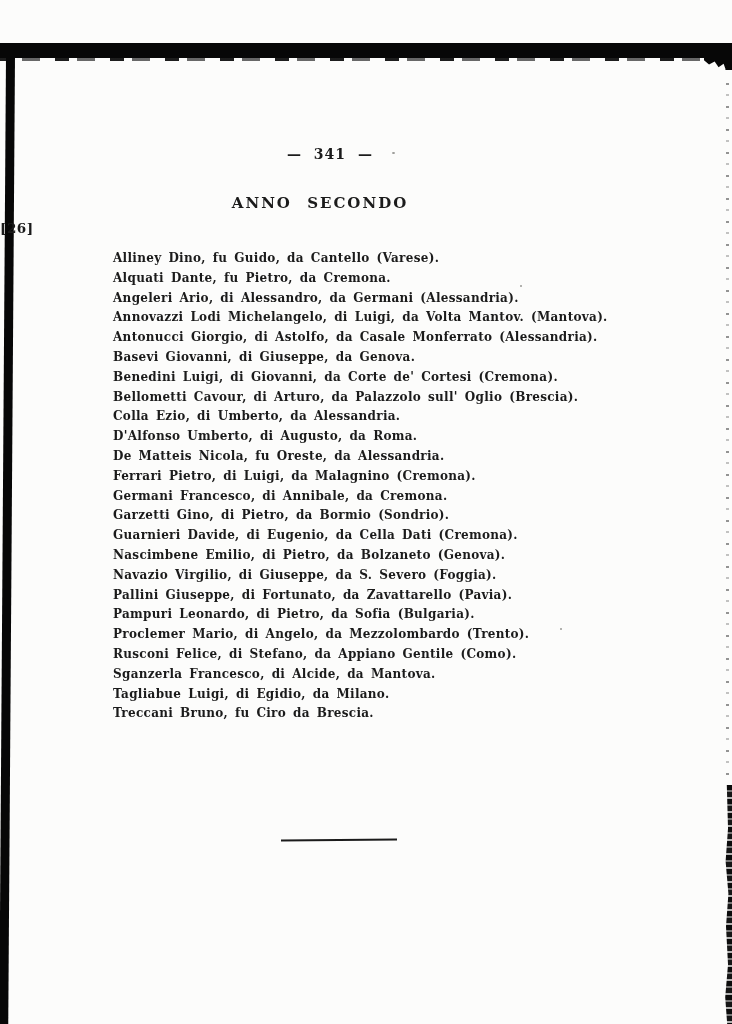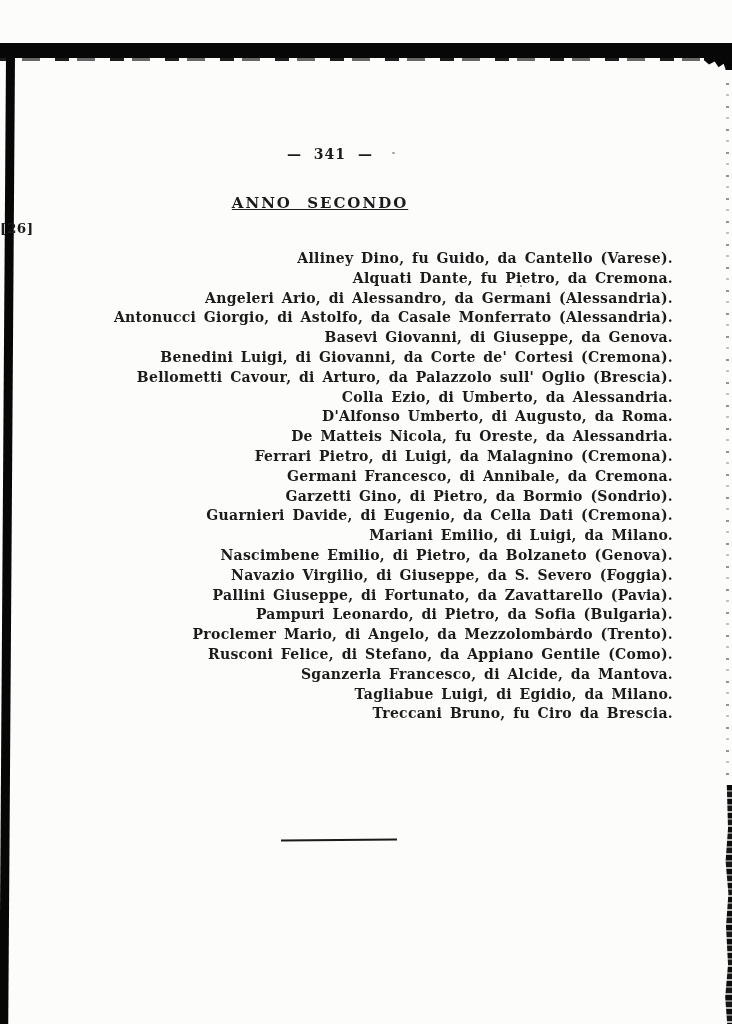--- a/index.html
+++ b/index.html
@@ -70,38 +70,36 @@
     position:absolute;top:103px;left:0;width:660px;
     text-align:center;
     font-size:14px;font-weight:bold;letter-spacing:1px;
     word-spacing:6px;
   }
   .heading{
     position:absolute;top:151px;left:0;width:640px;
     text-align:center;
     font-size:15px;font-weight:bold;letter-spacing:2px;
     word-spacing:8px;
-    text-decoration:underline;
   }
   .subheading{
     position:absolute;top:177px;left:0;width:668px;
     text-align:left;
     font-size:13.5px;font-weight:bold;letter-spacing:.5px;
   }
   .entries{
     position:absolute;top:206px;left:113px;width:560px;
   }
   .entry{
-    font-size:14px;
+    font-size:12px;
     line-height:19.8px;
     font-weight:600;
     letter-spacing:.3px;
     word-spacing:2.5px;
     white-space:nowrap;
-    text-align:right;
   }
   .rule{
     position:absolute;top:796px;left:281px;width:116px;height:2px;
     background:var(--ink);
     transform:rotate(-0.6deg);
   }
 </style>
 </head>
 <body>
 
@@ -117,32 +115,32 @@
   <div class="speck s3"></div>
 
   <div class="page-number">— 341 —</div>
   <h1 class="heading">ANNO SECONDO</h1>
   <div class="subheading">[26]</div>
 
   <div class="entries">
       <div class="entry">Alliney Dino, fu Guido, da Cantello (Varese).</div>
       <div class="entry">Alquati Dante, fu Pietro, da Cremona.</div>
       <div class="entry">Angeleri Ario, di Alessandro, da Germani (Alessandria).</div>
+      <div class="entry">Annovazzi Lodi Michelangelo, di Luigi, da Volta Mantov. (Mantova).</div>
       <div class="entry">Antonucci Giorgio, di Astolfo, da Casale Monferrato (Alessandria).</div>
       <div class="entry">Basevi Giovanni, di Giuseppe, da Genova.</div>
       <div class="entry">Benedini Luigi, di Giovanni, da Corte de' Cortesi (Cremona).</div>
       <div class="entry">Bellometti Cavour, di Arturo, da Palazzolo sull' Oglio (Brescia).</div>
       <div class="entry">Colla Ezio, di Umberto, da Alessandria.</div>
       <div class="entry">D'Alfonso Umberto, di Augusto, da Roma.</div>
       <div class="entry">De Matteis Nicola, fu Oreste, da Alessandria.</div>
       <div class="entry">Ferrari Pietro, di Luigi, da Malagnino (Cremona).</div>
       <div class="entry">Germani Francesco, di Annibale, da Cremona.</div>
       <div class="entry">Garzetti Gino, di Pietro, da Bormio (Sondrio).</div>
       <div class="entry">Guarnieri Davide, di Eugenio, da Cella Dati (Cremona).</div>
-      <div class="entry">Mariani Emilio, di Luigi, da Milano.</div>
       <div class="entry">Nascimbene Emilio, di Pietro, da Bolzaneto (Genova).</div>
       <div class="entry">Navazio Virgilio, di Giuseppe, da S. Severo (Foggia).</div>
       <div class="entry">Pallini Giuseppe, di Fortunato, da Zavattarello (Pavia).</div>
       <div class="entry">Pampuri Leonardo, di Pietro, da Sofia (Bulgaria).</div>
       <div class="entry">Proclemer Mario, di Angelo, da Mezzolombardo (Trento).</div>
       <div class="entry">Rusconi Felice, di Stefano, da Appiano Gentile (Como).</div>
       <div class="entry">Sganzerla Francesco, di Alcide, da Mantova.</div>
       <div class="entry">Tagliabue Luigi, di Egidio, da Milano.</div>
       <div class="entry">Treccani Bruno, fu Ciro da Brescia.</div>
     </div>

